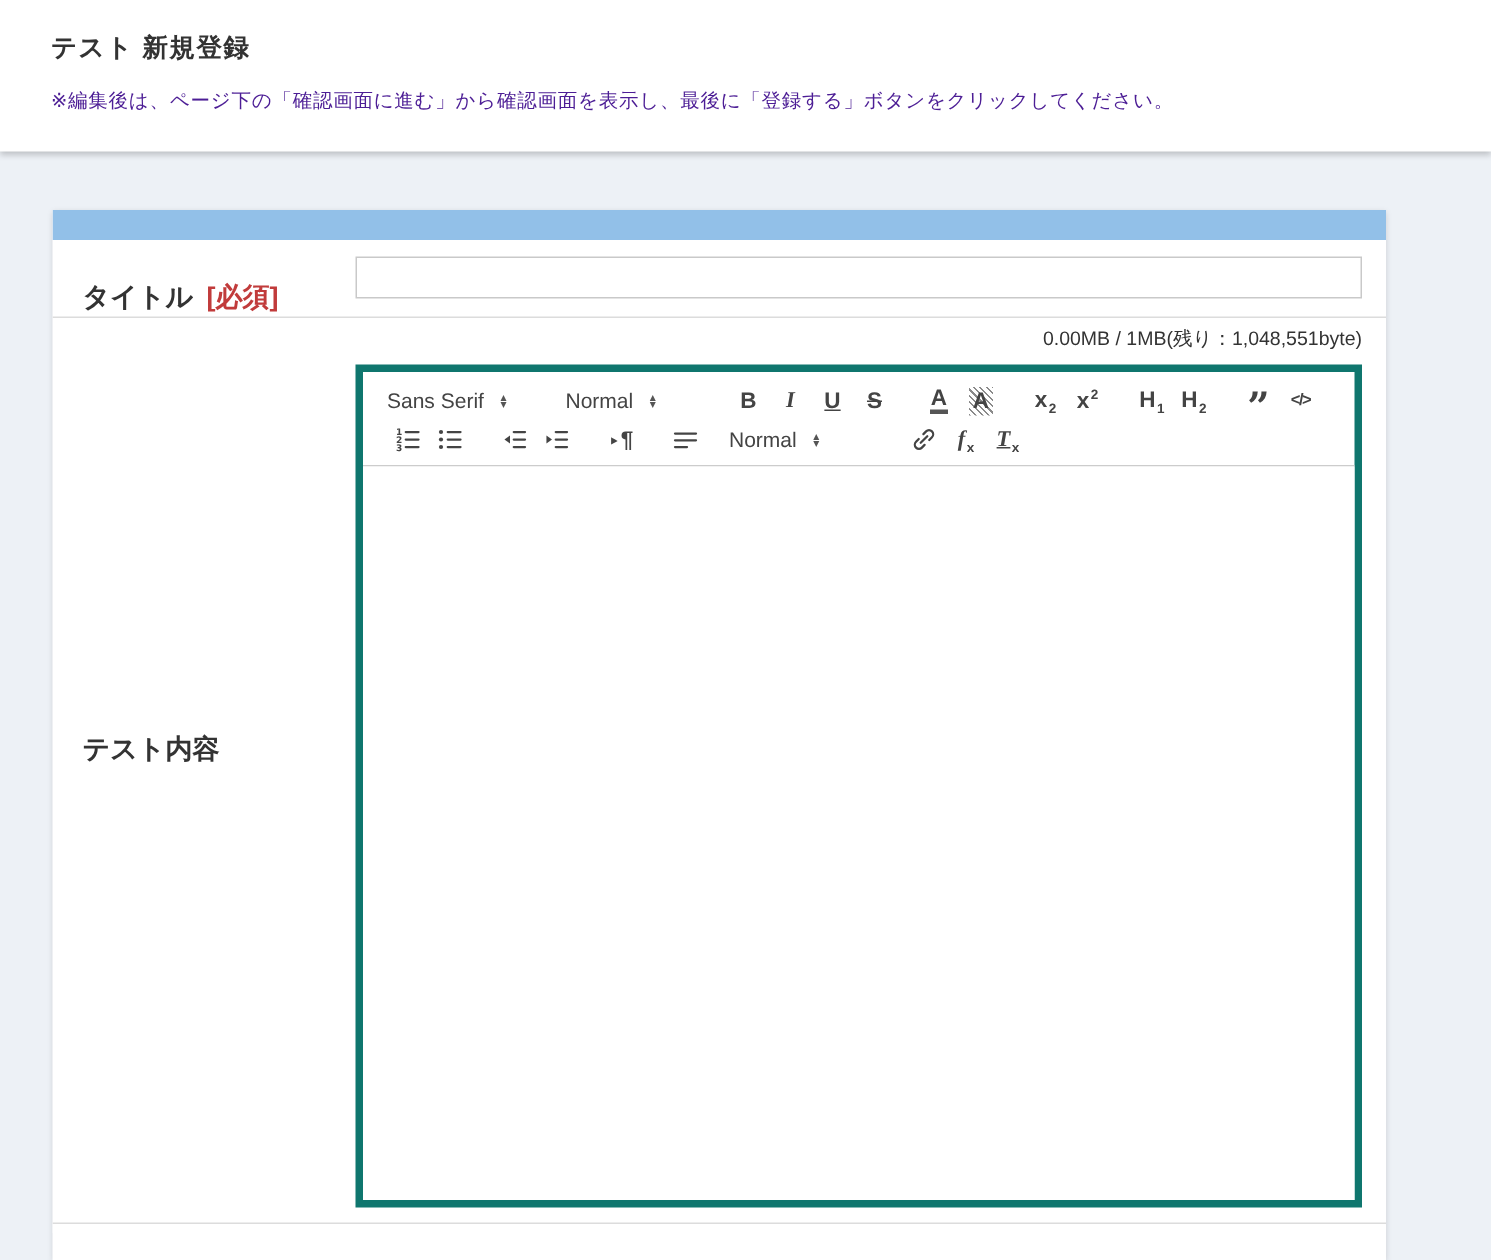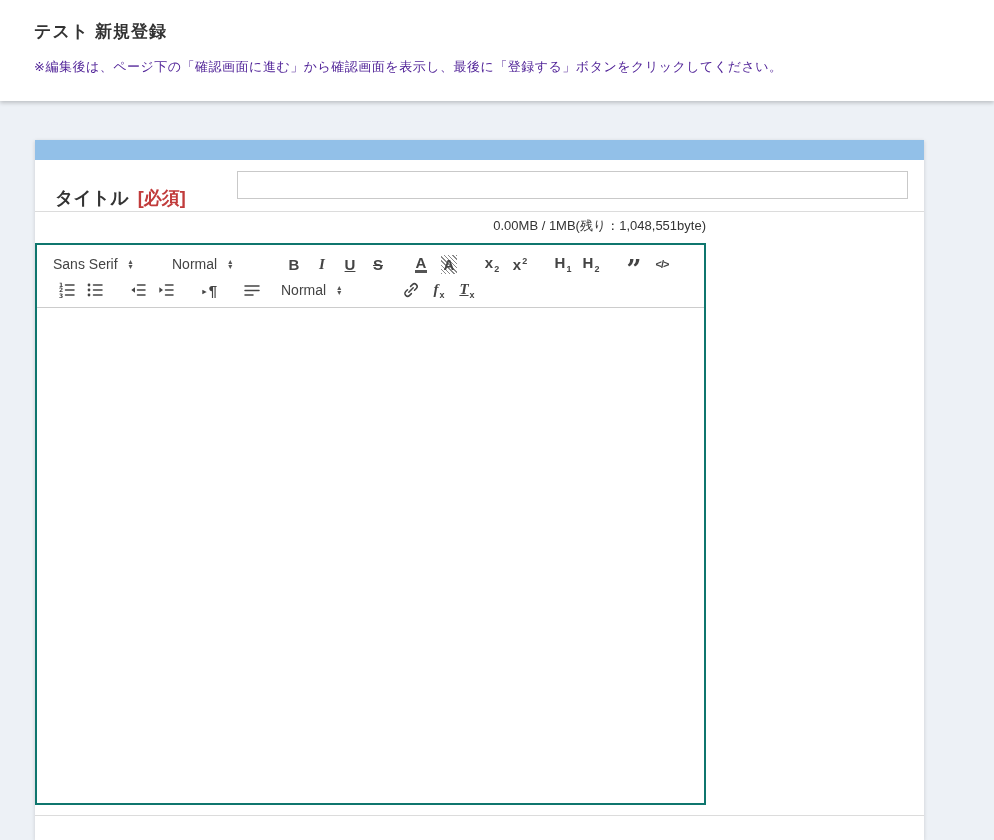--- a/index.html
+++ b/index.html
@@ -71,21 +71,21 @@
   }
 
   
   .row-content { border-top: 1px solid #dcdcdc; border-bottom: 1px solid #dcdcdc; }
   .row-content .label-col { display: flex; align-items: center; padding-bottom: 30px; }
   .row-content .field-col { padding: 6px 12px 10px 0; }
 
   .editor {
     margin-top: 9px;
     width: 671px; height: 562px;
-    border: 2px solid #0f766e;
+    border: 5px solid #0f766e;
     display: flex; flex-direction: column;
     background: #fff;
   }
   .ql-toolbar {
     padding: 7px 8px 5px 16px;
     border-bottom: 1px solid #ccc;
   }
   .tb-row { display: flex; align-items: center; height: 24px; white-space: nowrap; }
   .tb-row + .tb-row { margin-top: 2px; }
   .ql-group { display: inline-flex; align-items: center; margin-right: 15px; }
@@ -156,20 +156,23 @@
       <div class="label-col">
         <span>タイトル</span>
         <span class="required-badge">[必須]</span>
       </div>
       <div class="field-col">
         <input type="text" class="title-input" value="" style="">
       </div>
     </div>
 
     <div class="form-row row-content">
+      <div class="label-col">
+        <span>テスト内容</span>
+      </div>
       <div class="field-col">
         <div class="char-counter">0.00MB / 1MB(残り：1,048,551byte)</div>
 
         <div class="editor">
           <div class="ql-toolbar">
 
             <div class="tb-row">
               <button class="ql-picker" style="min-width:95px">
                 <span class="picker-label">Sans Serif</span>
                 <span class="picker-arrows">

